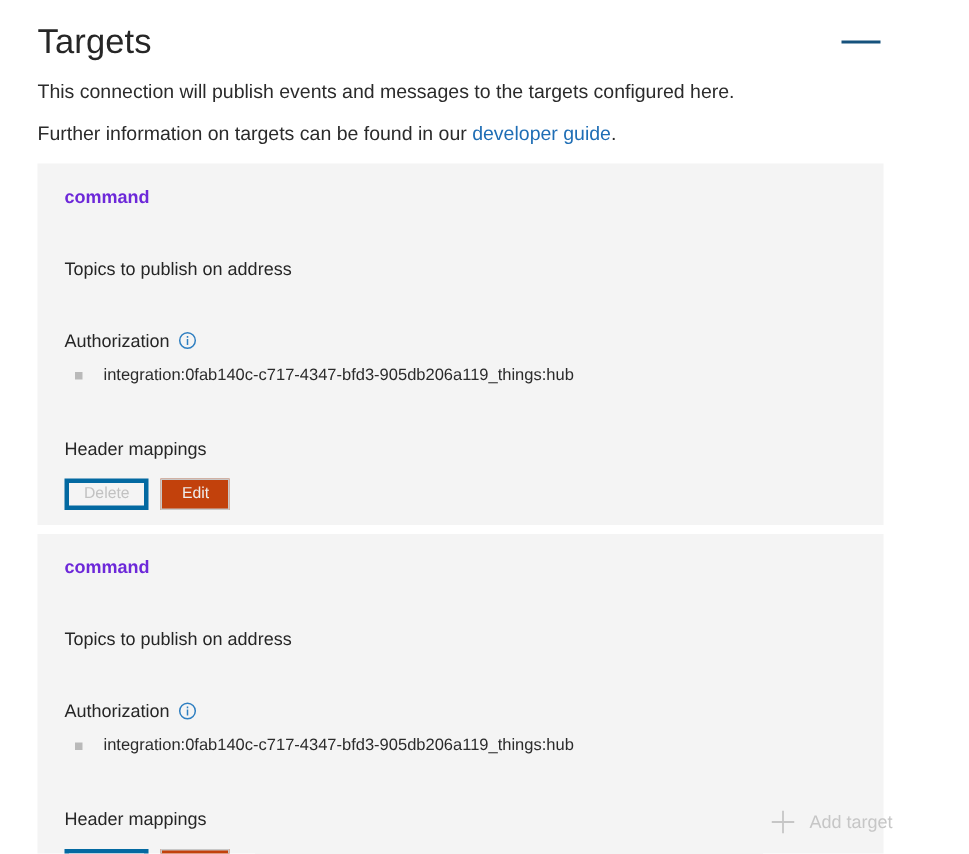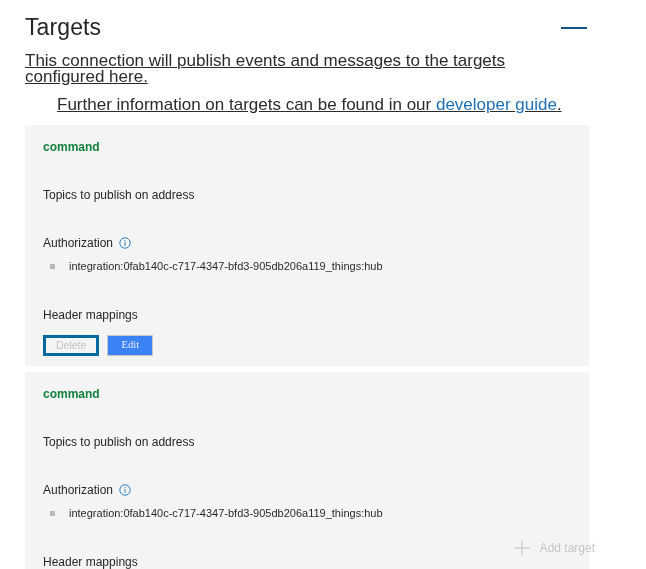--- a/index.html
+++ b/index.html
@@ -50,29 +50,27 @@
   }
   .collapse-btn .bar {
     display: block;
     width: 26px;
     height: 2px;
     background: #16527d;
   }
 
   
   .intro {
-    font-size: 17px;
+    font-size: 13px;
     line-height: 16px;
     color: #2b2b2b;
     margin: 7px 0 0 0;
-    text-decoration: underline;
   }
   .intro.second {
     margin-top: 12px;
-    margin-left: 32px;
   }
   .link {
     color: #1f6eb5;
     text-decoration: none;
     cursor: pointer;
   }
 
   
   .cards {
     margin-top: 12px;
@@ -81,21 +79,21 @@
     background: #f4f4f4;
     padding: 14px 18px 10px 18px;
     box-sizing: border-box;
   }
   .card + .card {
     margin-top: 6px;
   }
   .card-title {
     font-size: 12px;
     font-weight: bold;
-    color: #15803d;
+    color: #6d28d9;
     margin: 0 0 0 0;
     line-height: 16px;
   }
   .section-label {
     font-size: 12px;
     color: #262626;
     font-weight: 400;
     margin: 32px 0 6px 0;
     line-height: 16px;
     display: flex;
@@ -150,25 +148,24 @@
     justify-content: center;
     border-radius: 0;
   }
   .btn-outline {
     background: #f4f4f4;
     border: 3px solid #0369a1;
     color: #c2c2c2;
     cursor: default;
   }
   .btn-filled {
-    background: #3b82f6;
+    background: #c2410c;
     border: 1px solid #c8c8c8;
     color: #eeeeee;
     cursor: default;
-    font-family: Liberation Serif, serif;
   }
 
   
   .footer {
     position: absolute;
     left: 25px;
     right: 25px;
     bottom: 12px;
     display: flex;
     justify-content: flex-end;

